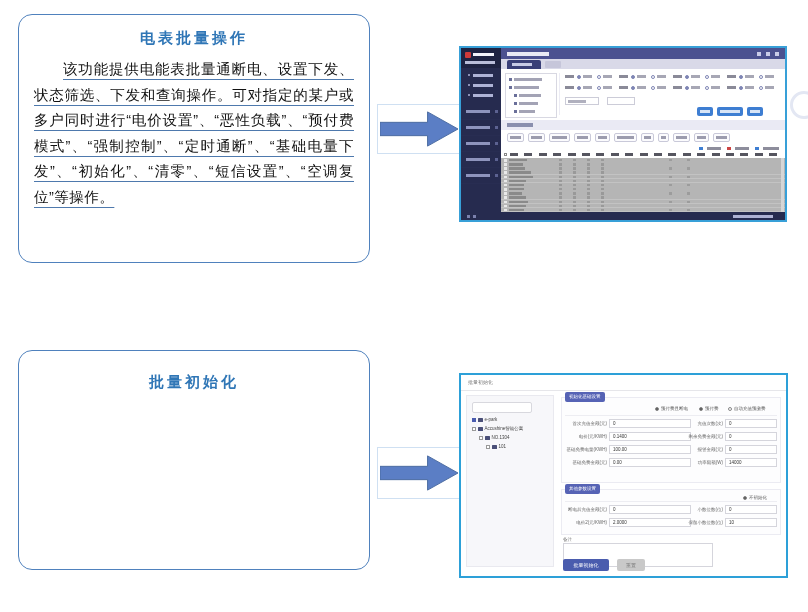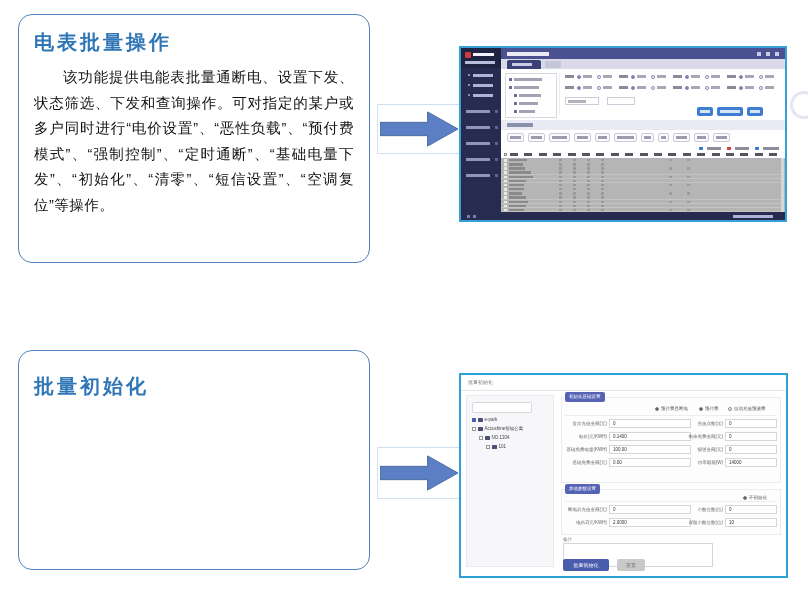--- a/index.html
+++ b/index.html
@@ -5,25 +5,25 @@
   html,body{margin:0;padding:0;background:#fff;}
   .page{position:relative;width:808px;height:612px;background:#fff;overflow:hidden;
         font-family:"Liberation Sans","DejaVu Sans",sans-serif;}
   .abs{position:absolute;}
 
   
   .callout{position:absolute;left:18px;width:352px;border:1px solid #4f81bd;border-radius:14px;
            box-sizing:border-box;padding:12px 15px 0 15px;background:#fff;}
   .callout1{top:14px;height:249px;}
   .callout2{top:350px;height:220px;padding-top:20px;}
-  .callout h2{margin:2px 0 9px 0;text-align:left;font-size:20px;font-weight:bold;
+  .callout h2{margin:2px 0 9px 0;text-align:center;font-size:15px;font-weight:bold;
               color:#2f76b6;letter-spacing:3px;}
   .callout p{margin:0;font-size:14.5px;line-height:25.5px;color:#111;text-align:justify;
              text-justify:inter-character;text-indent:2em;letter-spacing:.5px;}
-  .callout1 p{text-decoration-color:#4e79ad;
+  .callout1 p{text-decoration:underline;text-decoration-color:#4e79ad;
               text-decoration-thickness:1px;text-underline-offset:5px;}
   .callout2 p{line-height:34px;font-size:15px;}
 
   
   .arrowbox{position:absolute;border:1px solid #cfe0f2;background:#fff;
             display:flex;align-items:center;justify-content:center;}
   .arrow1{left:377px;top:104px;width:82px;height:48px;}
   .arrow2{left:377px;top:447px;width:82px;height:50px;}
 
   

